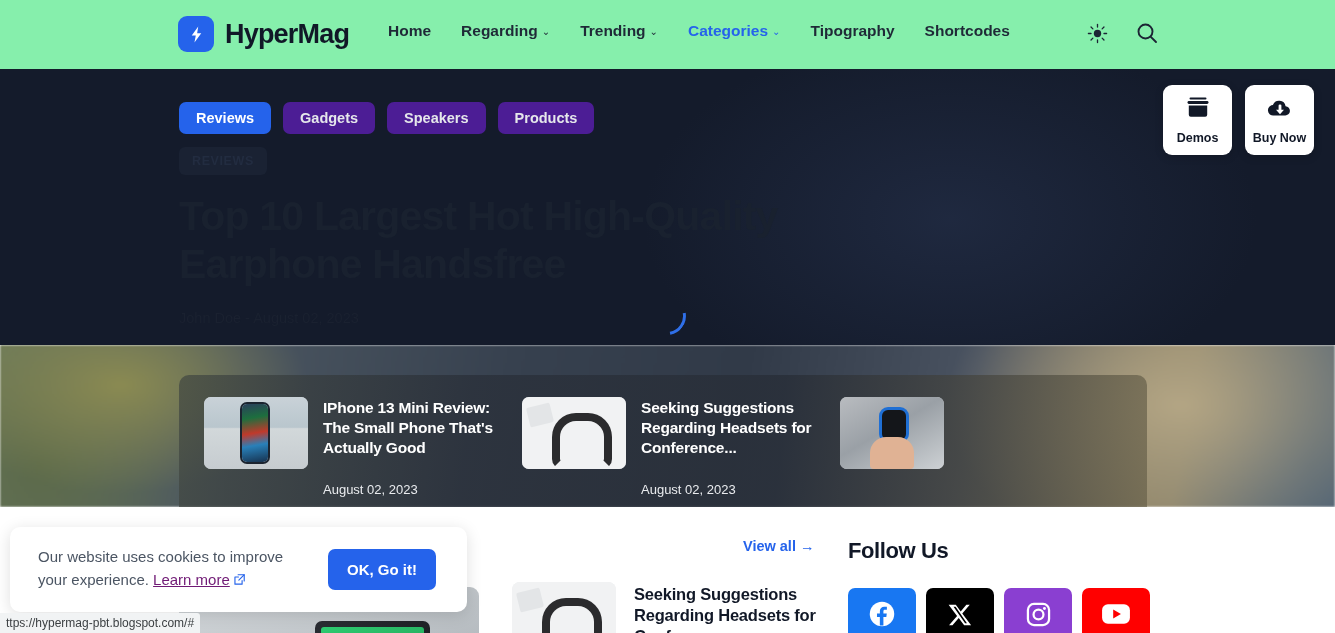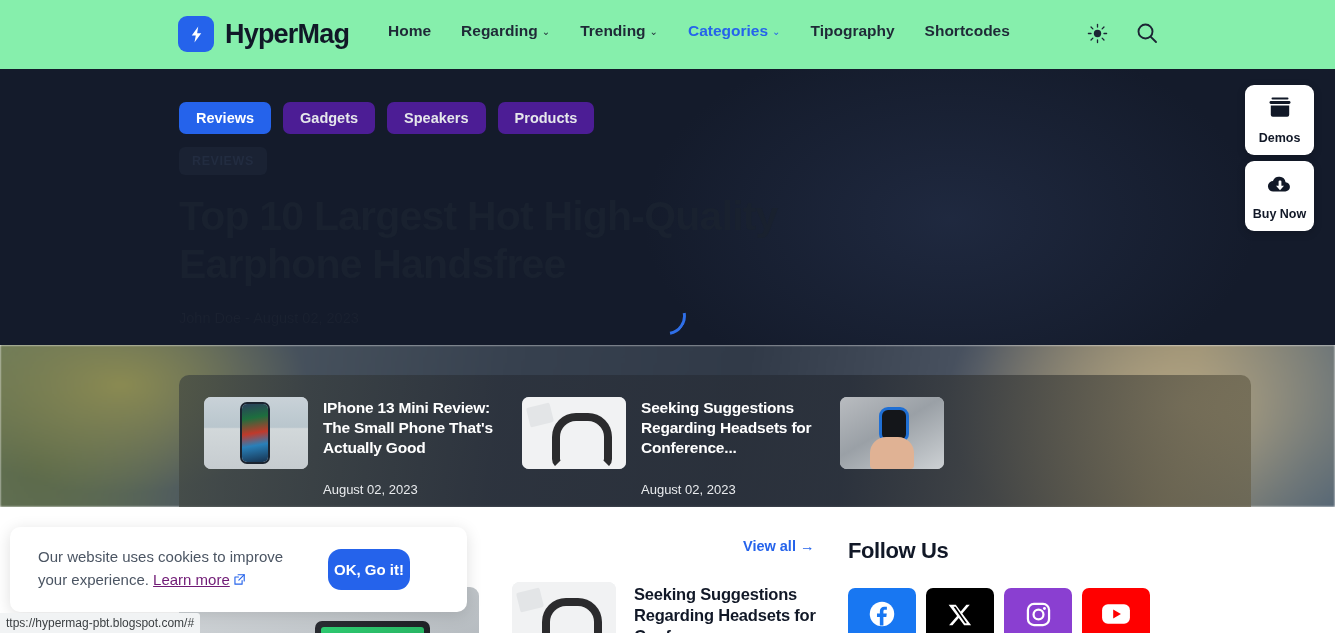--- a/index.html
+++ b/index.html
@@ -69,21 +69,21 @@
 
   .spinner {
     position: absolute; left: 648px; top: 228px; width: 38px; height: 38px;
     border-radius: 50%;
     border: 3px solid transparent;
     border-top-color: #2f6fe8;
     transform: rotate(125deg);
   }
 
   
-  .side-actions { position: absolute; right: 21px; top: 85px; display: flex; flex-direction: column; gap: 6px; z-index: 45; justify-content: flex-end; }
+  .side-actions { position: absolute; right: 21px; top: 85px; display: flex; flex-direction: row; gap: 13px; z-index: 45; justify-content: flex-end; }
   .side-btn {
     width: 69px; height: 70px; background: #fff; border-radius: 9px;
     display: flex; flex-direction: column; align-items: center; justify-content: center;
     gap: 7px; cursor: pointer; box-shadow: 0 2px 8px rgba(0,0,0,0.18);
   }
   .side-btn-label { font-size: 12.5px; font-weight: 700; color: #111827; white-space: nowrap; }
 
   
   .photo-band {
     position: absolute; top: 345px; left: 0; width: 1335px; height: 162px; overflow: hidden;
@@ -92,21 +92,21 @@
     position: absolute; inset: 0;
     background:
       radial-gradient(ellipse 260px 150px at 120px 40px, #8a8a52 0%, rgba(138,138,82,0) 72%),
       radial-gradient(ellipse 200px 190px at 40px 120px, #5c6a4a 0%, rgba(92,106,74,0) 75%),
       radial-gradient(ellipse 300px 200px at 1180px 60px, #b3a584 0%, rgba(179,165,132,0) 78%),
       radial-gradient(ellipse 220px 260px at 1310px 120px, #4e6173 0%, rgba(78,97,115,0) 75%),
       linear-gradient(100deg, #6b7a5c 0%, #4a5560 18%, #37414f 38%, #313a48 55%, #4a5361 72%, #8e8365 88%, #55677a 100%);
     filter: blur(1px);
   }
   .feat-panel {
-    position: absolute; left: 179px; top: 30px; width: 1072px; height: 132px;
+    position: absolute; left: 179px; top: 30px; width: 968px; height: 132px;
     background: linear-gradient(95deg, rgba(66,72,66,0.72) 0%, rgba(42,48,58,0.80) 30%, rgba(40,46,56,0.82) 62%, rgba(104,97,74,0.70) 100%);
     border-radius: 10px 10px 0 0;
     display: flex; align-items: flex-start; padding: 22px 0 0 0;
   }
   .feat-card { display: flex; gap: 15px; padding-left: 25px; width: 318px; }
   .feat-thumb {
     width: 104px; height: 72px; border-radius: 7px; flex: none; overflow: hidden;
     background: #cfd3d6; position: relative;
   }
   .feat-text { padding-top: 1px; }
@@ -189,22 +189,22 @@
   .cookie {
     position: absolute; left: 10px; top: 527px; width: 457px; height: 85px;
     background: #ffffff; border-radius: 10px; z-index: 60;
     box-shadow: 0 3px 16px rgba(0,0,0,0.13);
     display: flex; align-items: center; padding: 0 26px 0 28px; gap: 18px;
   }
   .cookie-text { font-size: 15px; color: #4b5563; line-height: 1.52; max-width: 272px; }
   .cookie-link { color: #701a75; text-decoration: underline; cursor: pointer; white-space: nowrap; }
   .ext-ico { display:inline-block; vertical-align:-1px; margin-left: 3px; }
   .cookie-btn {
-    background: #2563eb; color:#fff; border: none; border-radius: 13px;
-    padding: 12px 6px; font-size: 15px; font-weight: 700; cursor: pointer;
+    background: #2563eb; color:#fff; border: none; border-radius: 7px;
+    padding: 12px 19px; font-size: 15px; font-weight: 700; cursor: pointer;
     font-family: "Liberation Sans", sans-serif; white-space: nowrap;
   }
 
   
   .statusbar {
     position: absolute; left: 0; bottom: 0; z-index: 70;
     background: #f1f3f4; color: #3c4043; font-size: 12px;
     padding: 3px 8px 3px 6px; border-top-right-radius: 3px;
     font-family: "Liberation Sans", sans-serif; white-space: nowrap;
     max-width: 200px; overflow: hidden; text-overflow: clip;

